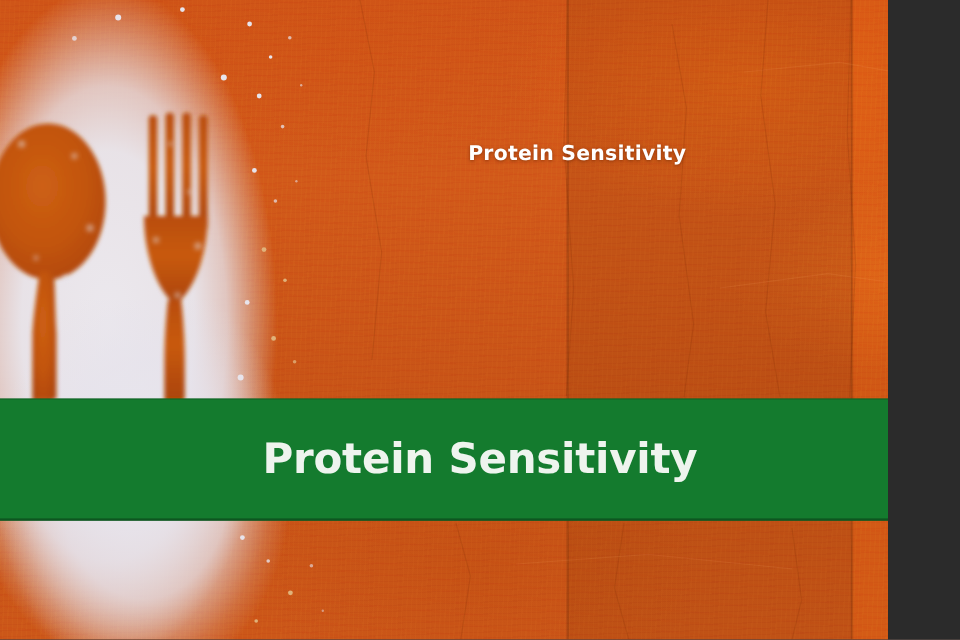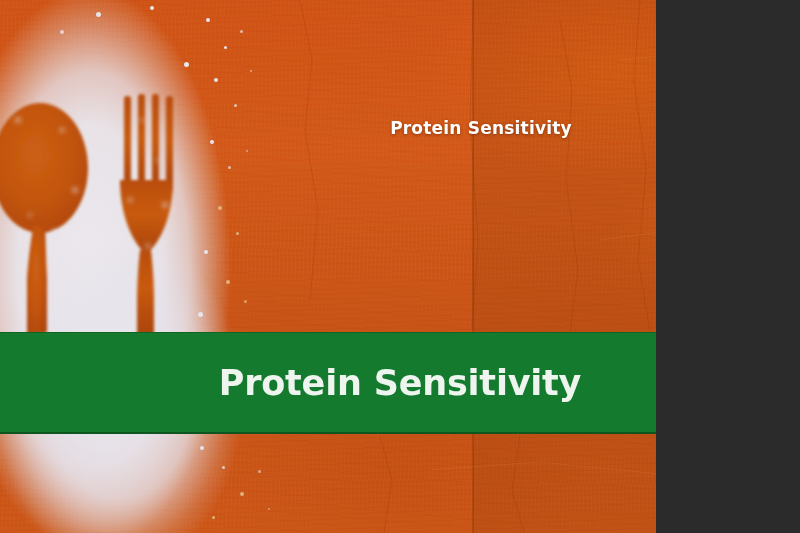--- a/index.html
+++ b/index.html
@@ -2,21 +2,21 @@
 <html><head>
 <meta charset="utf-8">
 <style>
   html, body {
     margin: 0;
     padding: 0;
     background: #2b2b2b;
   }
   #stage {
     position: relative;
-    width: 656px;
+    width: 740px;
     height: 533px;
     overflow: hidden;
     font-family: "DejaVu Sans", sans-serif;
     background: #d2541a;
   }
 
   
   .photo {
     position: absolute;
     inset: 0;

